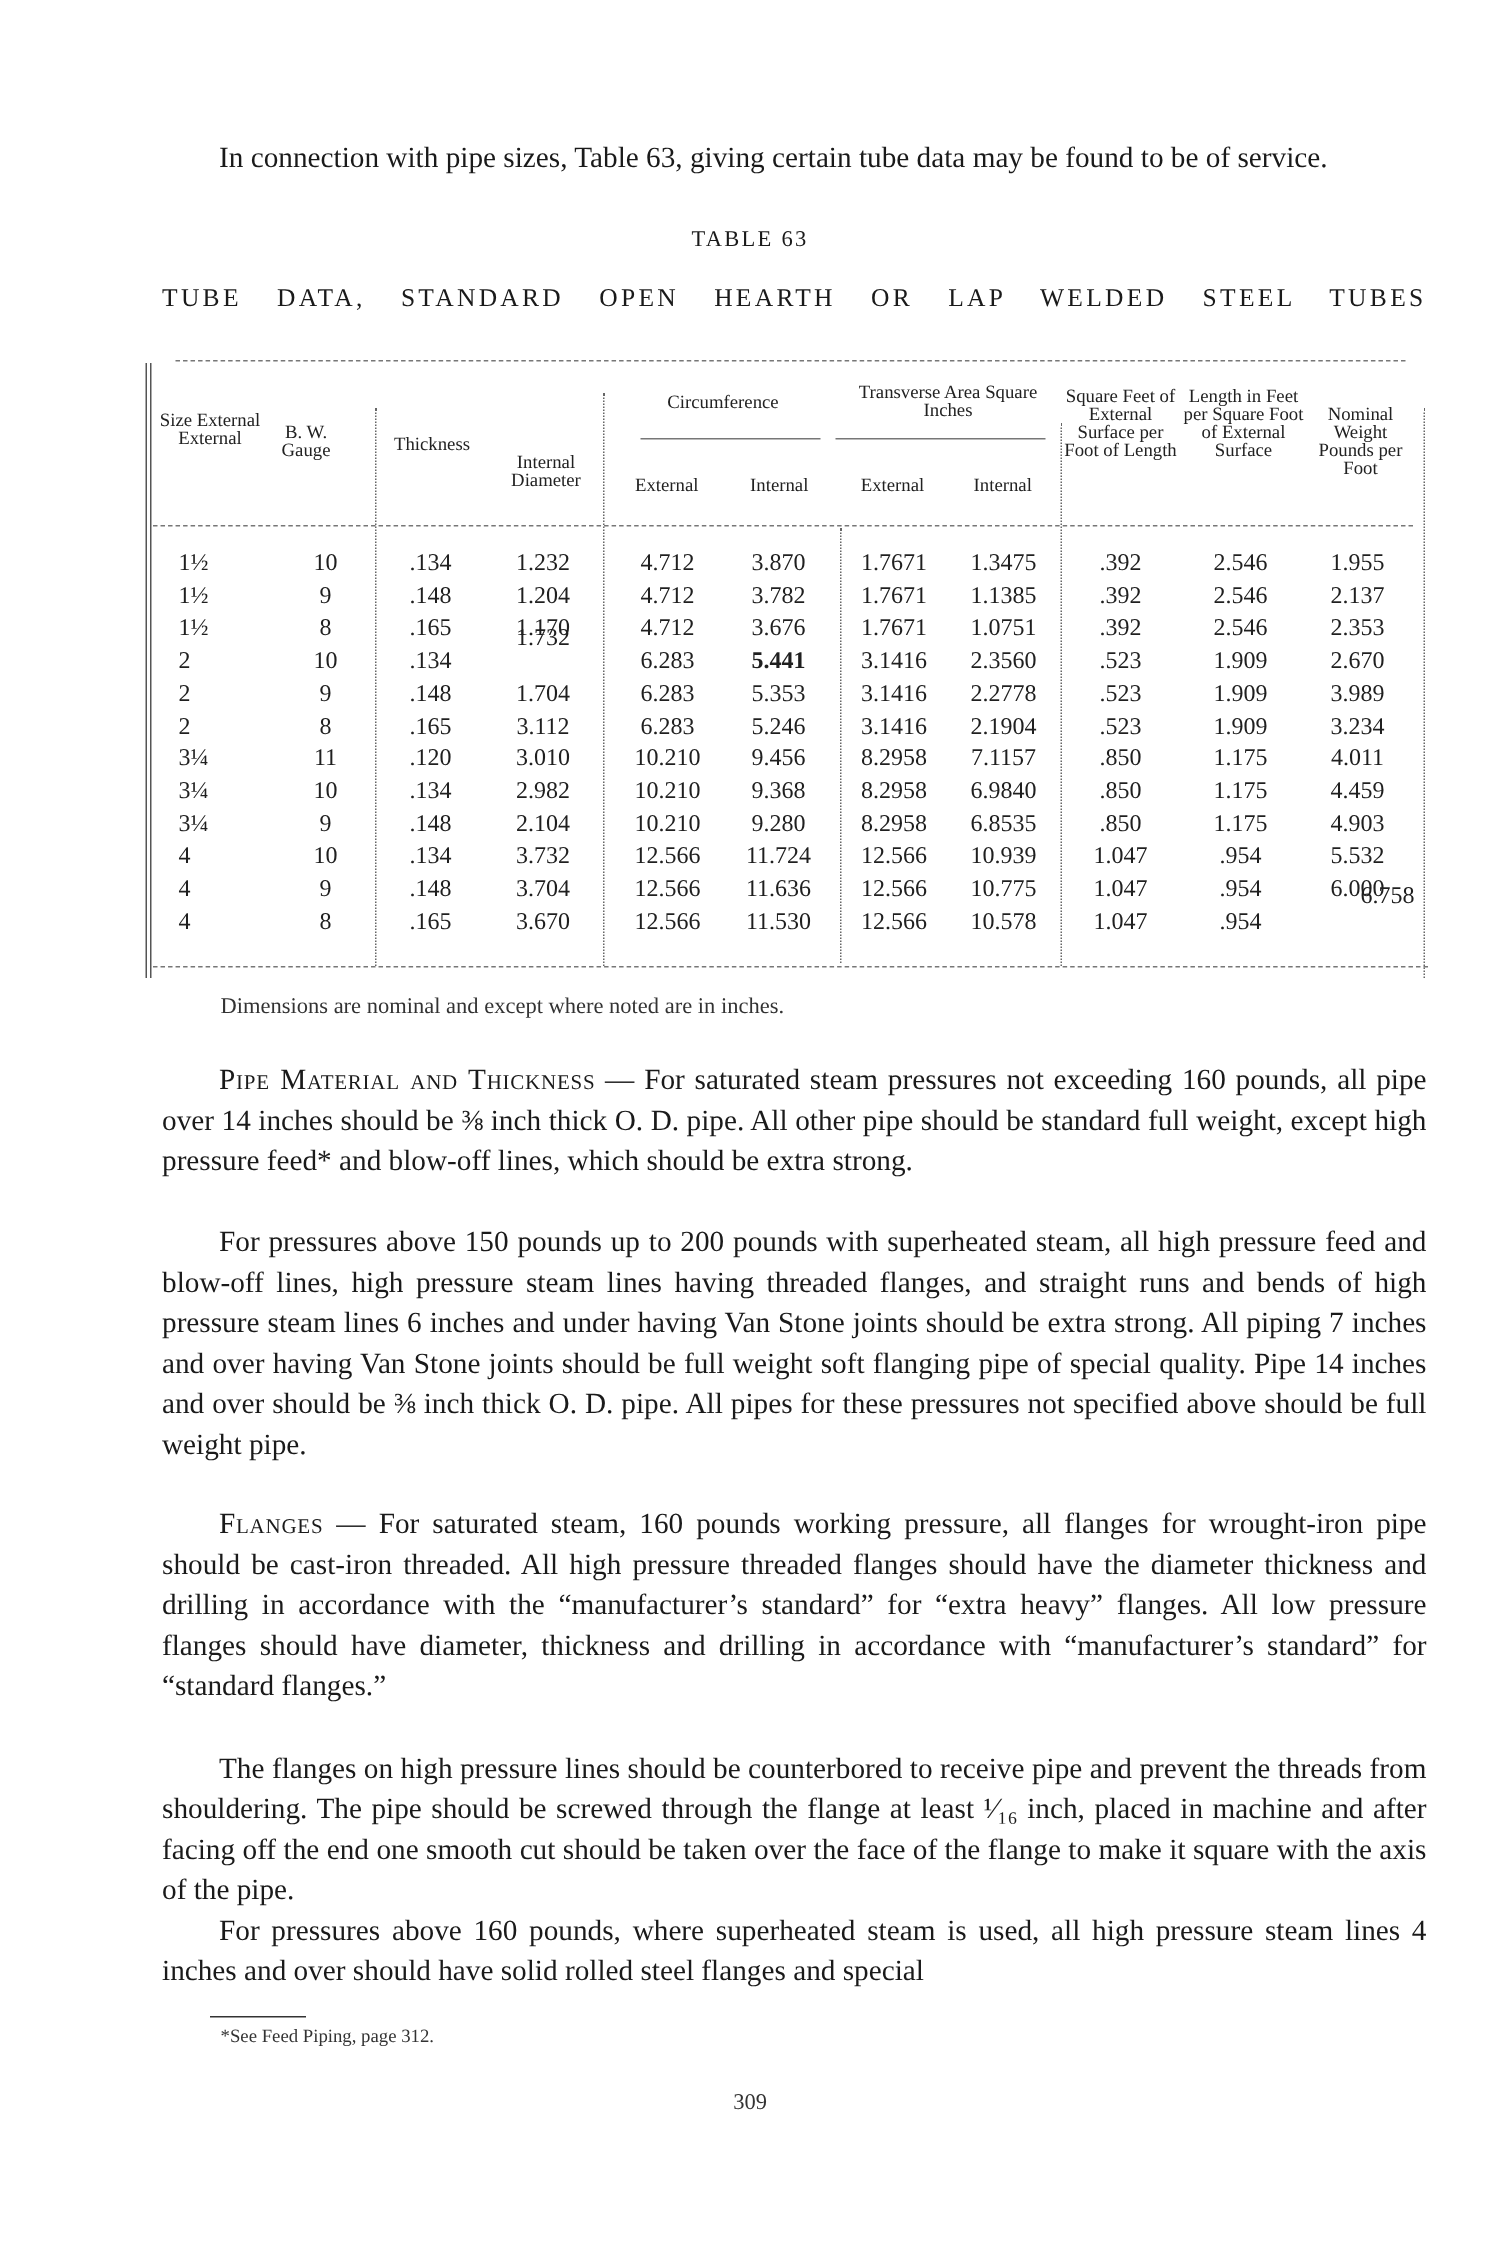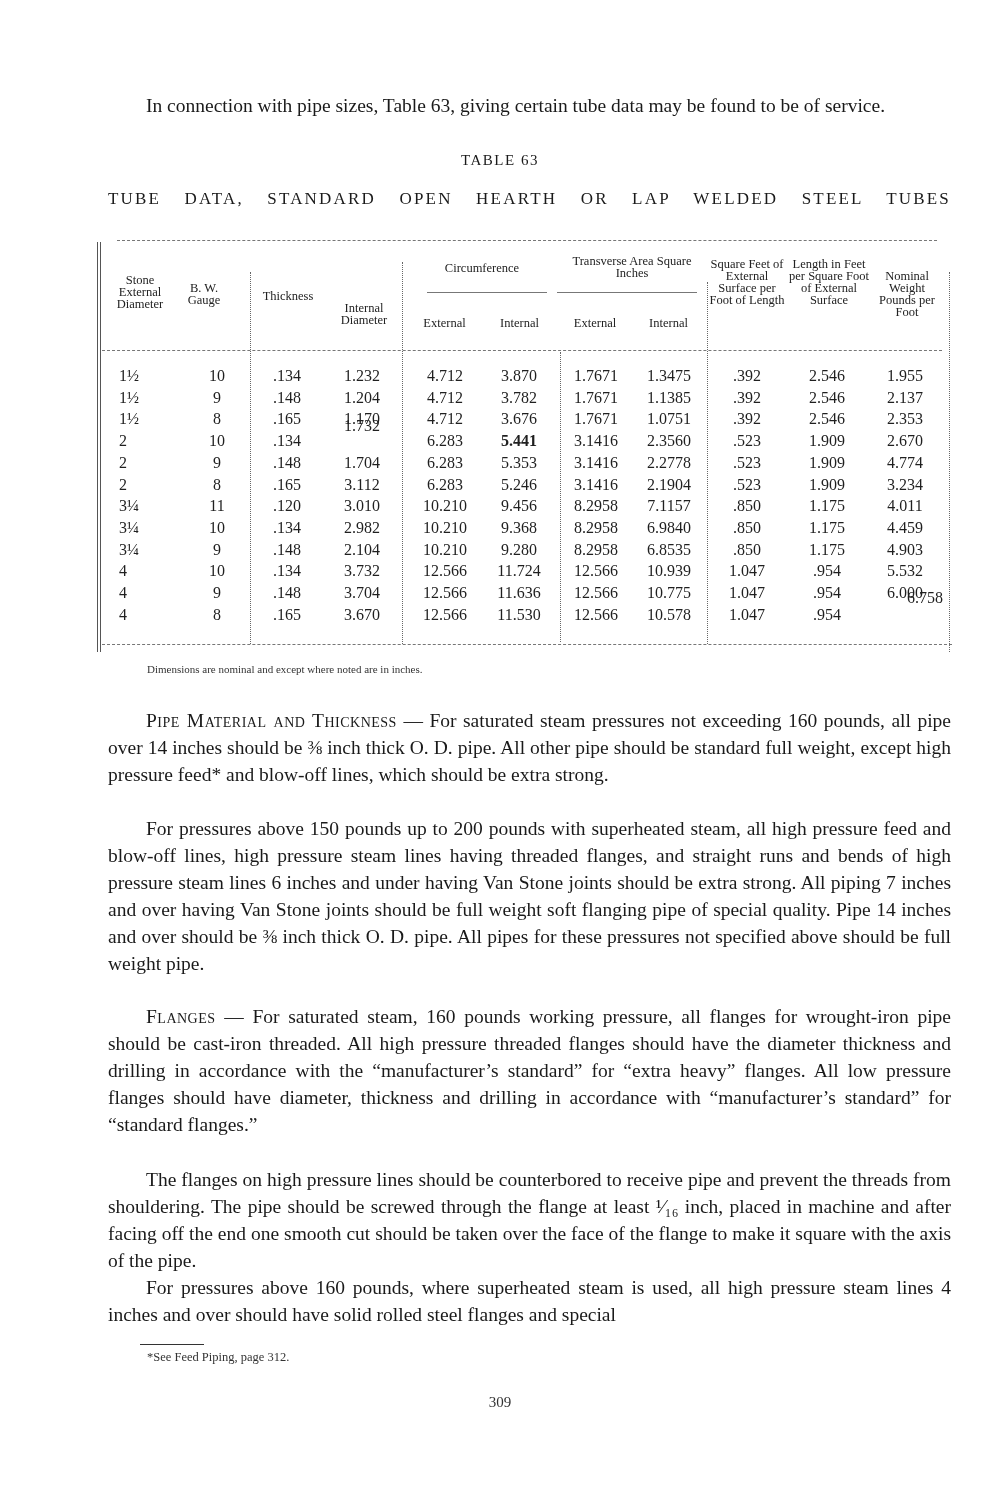--- a/index.html
+++ b/index.html
@@ -11,21 +11,21 @@
   .table-num { left: 0; width: 1000px; top: 152px; text-align: center; font-size: 15px; letter-spacing: 1.5px; }
   .table-title { left: 108px; width: 843px; top: 189px; font-size: 17px; letter-spacing: 2.2px; text-align: justify; text-align-last: justify; }
 
   .tbl { left: 97px; top: 232px; width: 855px; height: 425px; }
   .tbl .outer-left { position: absolute; left: 0; top: 10px; width: 2px; height: 410px; border-left: 1px solid #555; border-right: 1px solid #555; }
   .tbl .rule { position: absolute; height: 0; border-top: 1px dashed #777; }
   .tbl .vrule { position: absolute; width: 0; border-left: 1px dotted #666; }
   .hdr { position: absolute; font-size: 12.5px; line-height: 12px; text-align: center; color: #222; }
   .cell { position: absolute; font-size: 16px; line-height: 21.7px; text-align: center; color: #1f1f1f; }
 
-  .note { left: 147px; top: 663px; font-size: 11px; color: #333; }
+  .note { left: 147px; top: 663px; font-size: 15px; color: #333; }
   .pm { left: 108px; top: 707px; width: 843px; text-indent: 38px; }
   .sc { font-variant: small-caps; letter-spacing: 0.5px; }
   .p2 { left: 108px; top: 815px; width: 843px; text-indent: 38px; }
   .fl { left: 108px; top: 1003px; width: 843px; text-indent: 38px; }
   .p4 { left: 108px; top: 1166px; width: 843px; text-indent: 38px; }
   .p5 { left: 108px; top: 1274px; width: 843px; text-indent: 38px; }
   .fn-rule { left: 140px; top: 1344px; width: 64px; border-top: 1px solid #333; }
   .footnote { left: 147px; top: 1350px; font-size: 12.5px; color: #333; }
   .page-num { left: 0; width: 1000px; top: 1394px; text-align: center; font-size: 15px; color: #333; }
 </style>
@@ -42,21 +42,21 @@
   <div class="rule" style="left:330px; top:60px; width:120px; border-top-style:solid;"></div>
   <div class="rule" style="left:460px; top:60px; width:140px; border-top-style:solid;"></div>
   <div class="rule" style="left:5px; top:118px; width:840px;"></div>
   <div class="rule" style="left:5px; top:412px; width:850px;"></div>
   <div class="vrule" style="left:153px; top:40px; height:372px;"></div>
   <div class="vrule" style="left:305px; top:30px; height:382px;"></div>
   <div class="vrule" style="left:463px; top:120px; height:290px;"></div>
   <div class="vrule" style="left:610px; top:50px; height:362px;"></div>
   <div class="vrule" style="left:852px; top:40px; height:380px;"></div>
 
-  <div class="hdr" style="left:8px; top:42px; width:70px;">Stone External Diameter</div>
+  <div class="hdr" style="left:8px; top:42px; width:70px;">Size External External</div>
   <div class="hdr" style="left:82px; top:50px; width:50px;">B. W. Gauge</div>
   <div class="hdr" style="left:155px; top:58px; width:72px;">Thickness</div>
   <div class="hdr" style="left:232px; top:50px; width:70px;margin-top:20px;">Internal Diameter</div>
   <div class="hdr" style="left:310px; top:30px; width:150px;">Circumference</div>
   <div class="hdr" style="left:310px; top:85px; width:75px;">External</div>
   <div class="hdr" style="left:385px; top:85px; width:75px;">Internal</div>
   <div class="hdr" style="left:465px; top:23px; width:140px;">Transverse Area Square Inches</div>
   <div class="hdr" style="left:458px; top:85px; width:80px;">External</div>
   <div class="hdr" style="left:535px; top:85px; width:73px;">Internal</div>
   <div class="hdr" style="left:612px; top:26px; width:76px;">Square Feet of External Surface per Foot of Length</div>
@@ -120,21 +120,21 @@
         <div class="cell" style="left: 10px; width: 50px; top: 219.8px; text-align: left; padding-left: 12px;">2</div>
         <div class="cell" style="left: 95px; width: 50px; top: 219.8px;">9</div>
         <div class="cell" style="left: 160px; width: 60px; top: 219.8px;">.148</div>
         <div class="cell" style="left: 232px; width: 66px; top: 219.8px;">1.704</div>
         <div class="cell" style="left: 312px; width: 72px; top: 219.8px;">6.283</div>
         <div class="cell" style="left: 386px; width: 72px; top: 219.8px;">5.353</div>
         <div class="cell" style="left: 462px; width: 74px; top: 219.8px;">3.1416</div>
         <div class="cell" style="left: 536px; width: 72px; top: 219.8px;">2.2778</div>
         <div class="cell" style="left: 615px; width: 70px; top: 219.8px;">.523</div>
         <div class="cell" style="left: 692px; width: 76px; top: 219.8px;">1.909</div>
-        <div class="cell" style="left: 770px; width: 76px; top: 219.8px;">4.774</div>
+        <div class="cell" style="left: 770px; width: 76px; top: 219.8px;">3.989</div>
       </div>
       <div>
         <div class="cell" style="left: 10px; width: 50px; top: 241.5px; text-align: left; padding-left: 12px;">2</div>
         <div class="cell" style="left: 95px; width: 50px; top: 241.5px;">8</div>
         <div class="cell" style="left: 160px; width: 60px; top: 241.5px;">.165</div>
         <div class="cell" style="left: 232px; width: 66px; top: 241.5px;">3.112</div>
         <div class="cell" style="left: 312px; width: 72px; top: 241.5px;">6.283</div>
         <div class="cell" style="left: 386px; width: 72px; top: 241.5px;">5.246</div>
         <div class="cell" style="left: 462px; width: 74px; top: 241.5px;">3.1416</div>
         <div class="cell" style="left: 536px; width: 72px; top: 241.5px;">2.1904</div>

